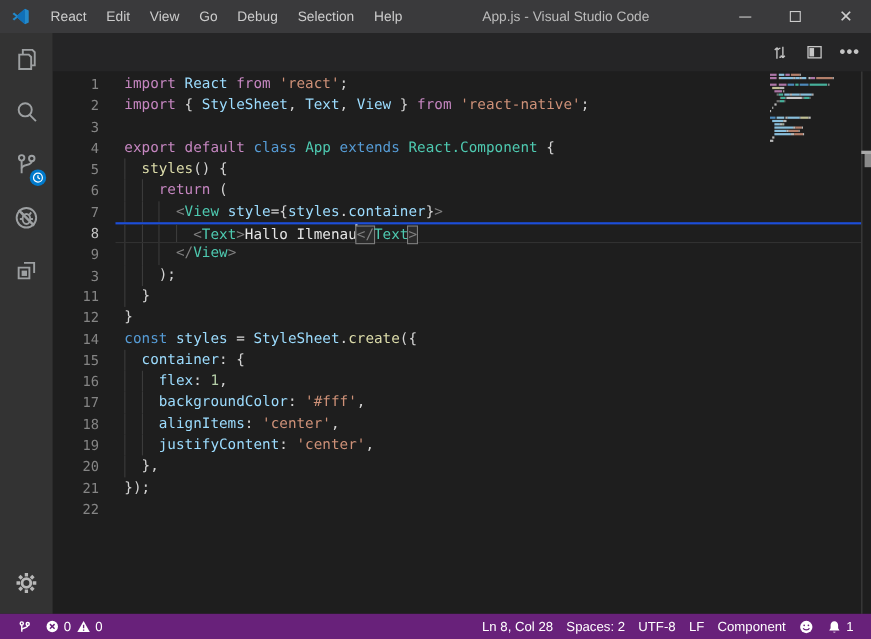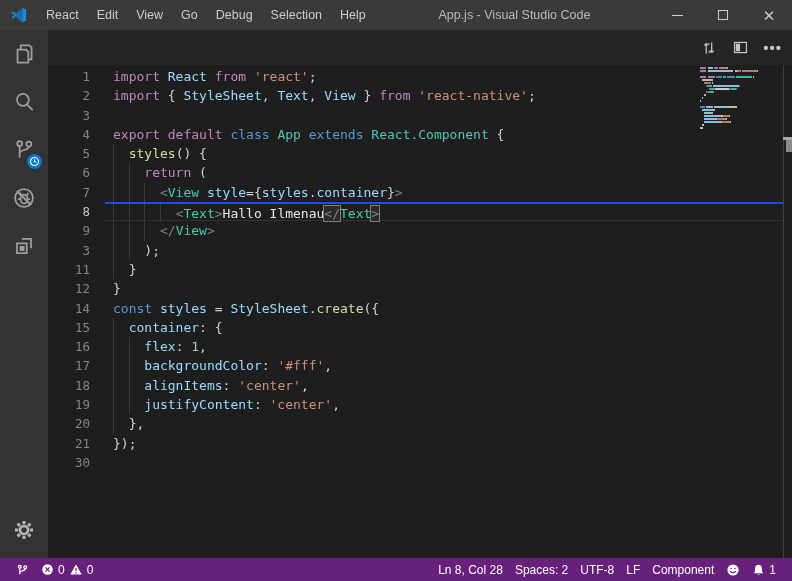--- a/index.html
+++ b/index.html
@@ -187,21 +187,21 @@
         <div class="row"><div class="ln">11</div><div class="code"><span class="guide" style="left: 8px;"></span><span style="color: rgb(212, 212, 212);">  }</span></div></div>
         <div class="row"><div class="ln">12</div><div class="code"><span style="color: rgb(212, 212, 212);">}</span></div></div>
         <div class="row"><div class="ln">14</div><div class="code"><span style="color: rgb(86, 156, 214);">const</span><span style="color: rgb(212, 212, 212);"> </span><span style="color: rgb(156, 220, 254);">styles</span><span style="color: rgb(212, 212, 212);"> = </span><span style="color: rgb(156, 220, 254);">StyleSheet</span><span style="color: rgb(212, 212, 212);">.</span><span style="color: rgb(220, 220, 170);">create</span><span style="color: rgb(212, 212, 212);">({</span></div></div>
         <div class="row"><div class="ln">15</div><div class="code"><span class="guide" style="left: 8px;"></span><span style="color: rgb(212, 212, 212);">  </span><span style="color: rgb(156, 220, 254);">container</span><span style="color: rgb(212, 212, 212);">: {</span></div></div>
         <div class="row"><div class="ln">16</div><div class="code"><span class="guide" style="left: 8px;"></span><span class="guide" style="left: 23.648px;"></span><span style="color: rgb(212, 212, 212);">    </span><span style="color: rgb(156, 220, 254);">flex</span><span style="color: rgb(212, 212, 212);">: </span><span style="color: rgb(181, 206, 168);">1</span><span style="color: rgb(212, 212, 212);">,</span></div></div>
         <div class="row"><div class="ln">17</div><div class="code"><span class="guide" style="left: 8px;"></span><span class="guide" style="left: 23.648px;"></span><span style="color: rgb(212, 212, 212);">    </span><span style="color: rgb(156, 220, 254);">backgroundColor</span><span style="color: rgb(212, 212, 212);">: </span><span style="color: rgb(206, 145, 120);">'#fff'</span><span style="color: rgb(212, 212, 212);">,</span></div></div>
         <div class="row"><div class="ln">18</div><div class="code"><span class="guide" style="left: 8px;"></span><span class="guide" style="left: 23.648px;"></span><span style="color: rgb(212, 212, 212);">    </span><span style="color: rgb(156, 220, 254);">alignItems</span><span style="color: rgb(212, 212, 212);">: </span><span style="color: rgb(206, 145, 120);">'center'</span><span style="color: rgb(212, 212, 212);">,</span></div></div>
         <div class="row"><div class="ln">19</div><div class="code"><span class="guide" style="left: 8px;"></span><span class="guide" style="left: 23.648px;"></span><span style="color: rgb(212, 212, 212);">    </span><span style="color: rgb(156, 220, 254);">justifyContent</span><span style="color: rgb(212, 212, 212);">: </span><span style="color: rgb(206, 145, 120);">'center'</span><span style="color: rgb(212, 212, 212);">,</span></div></div>
         <div class="row"><div class="ln">20</div><div class="code"><span class="guide" style="left: 8px;"></span><span style="color: rgb(212, 212, 212);">  },</span></div></div>
         <div class="row"><div class="ln">21</div><div class="code"><span style="color: rgb(212, 212, 212);">});</span></div></div>
-        <div class="row"><div class="ln">30</div><div class="code"></div></div>
+        <div class="row"><div class="ln">22</div><div class="code"></div></div>
       </div>
     <div id="minimap">
         <div class="mm-row">
           <span class="mm-seg" style="width: 6.48px; background: rgb(197, 134, 192);"></span>
           <span class="mm-seg" style="width: 1.08px;"></span>
           <span class="mm-seg" style="width: 5.4px; background: rgb(156, 220, 254);"></span>
           <span class="mm-seg" style="width: 1.08px;"></span>
           <span class="mm-seg" style="width: 4.32px; background: rgb(197, 134, 192);"></span>
           <span class="mm-seg" style="width: 1.08px;"></span>
           <span class="mm-seg" style="width: 7.56px; background: rgb(206, 145, 120);"></span>

